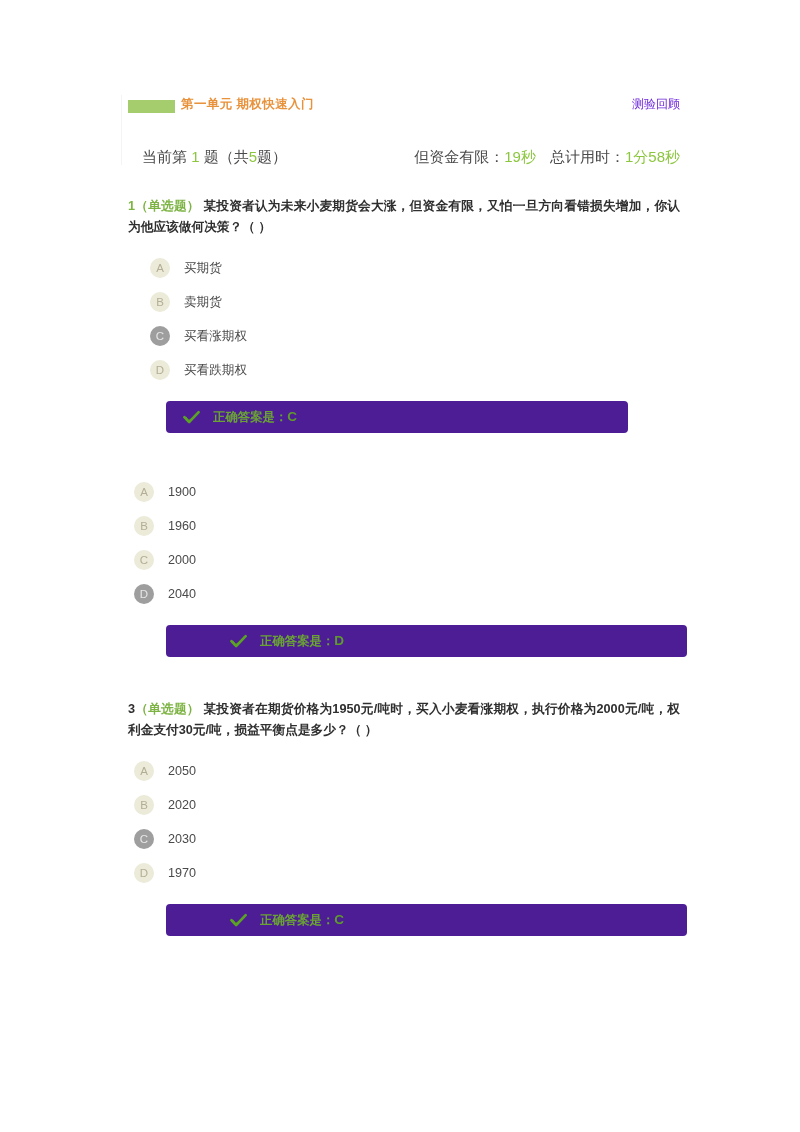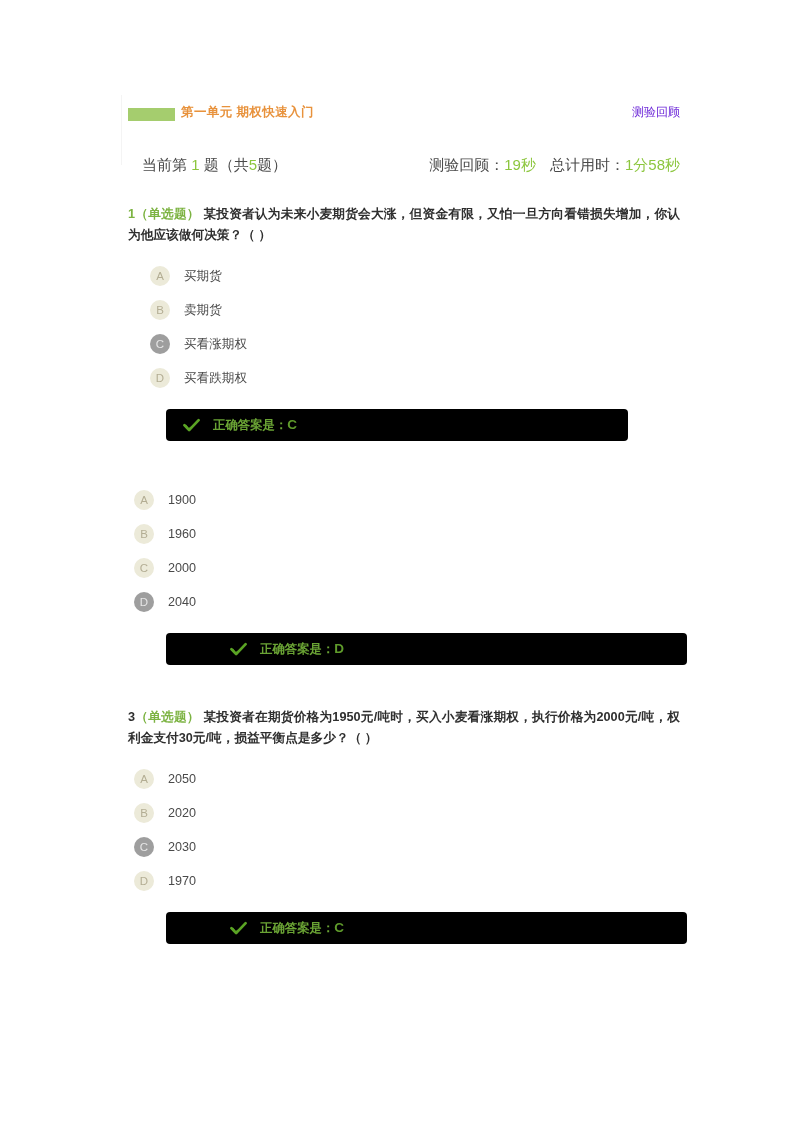--- a/index.html
+++ b/index.html
@@ -31,21 +31,21 @@
     left: 121px;
     top: 95px;
     width: 1px;
     height: 70px;
     background: #f4f4f4;
   }
 
   .content {
     position: absolute;
     left: 128px;
-    top: 104px;
+    top: 96px;
     width: 552px;
   }
 
   
   .unit-header {
     position: relative;
     height: 24px;
   }
   .unit-bar {
     position: absolute;
@@ -148,21 +148,21 @@
     margin-left: 14px;
     font-size: 12.6px;
     color: #4a4a4a;
   }
 
   
   .answer-banner {
     margin-top: 14px;
     margin-left: 38px;
     height: 32px;
-    background: #000000;
+    background: #4c1d95;
     border-radius: 4px;
     display: flex;
     align-items: center;
   }
   .answer-banner.w1 { width: 462px; }
   .answer-banner.w2 { width: 474px; padding-left: 47px; }
 
   .check-icon {
     margin-left: 16px;
     width: 19px;
@@ -193,21 +193,21 @@
       <div class="unit-bar"></div>
       <div class="unit-title">第一单元  期权快速入门</div>
       <div class="review-link">测验回顾</div>
     </div>
 
     <div class="status-row">
       <div class="status-left">
         <span>当前第 </span><span class="hl">1</span><span> 题（共</span><span class="hl">5</span><span>题）</span>
       </div>
       <div class="status-right">
-        <span>测验回顾：</span><span class="hl">19秒</span><span class="gap"></span><span>总计用时：</span><span class="hl">1分58秒</span>
+        <span>但资金有限：</span><span class="hl">19秒</span><span class="gap"></span><span>总计用时：</span><span class="hl">1分58秒</span>
       </div>
     </div>
 
     <div class="question-block">
       <div class="q-text">
         <span class="q-num">1</span><span class="q-type">（单选题）</span>
         <span>某投资者认为未来小麦期货会大涨，但资金有限，又怕一旦方向看错损失增加，你认为他应该做何决策？（    ）</span>
       </div>
       <div class="options indent">
         <div class="option-row">

